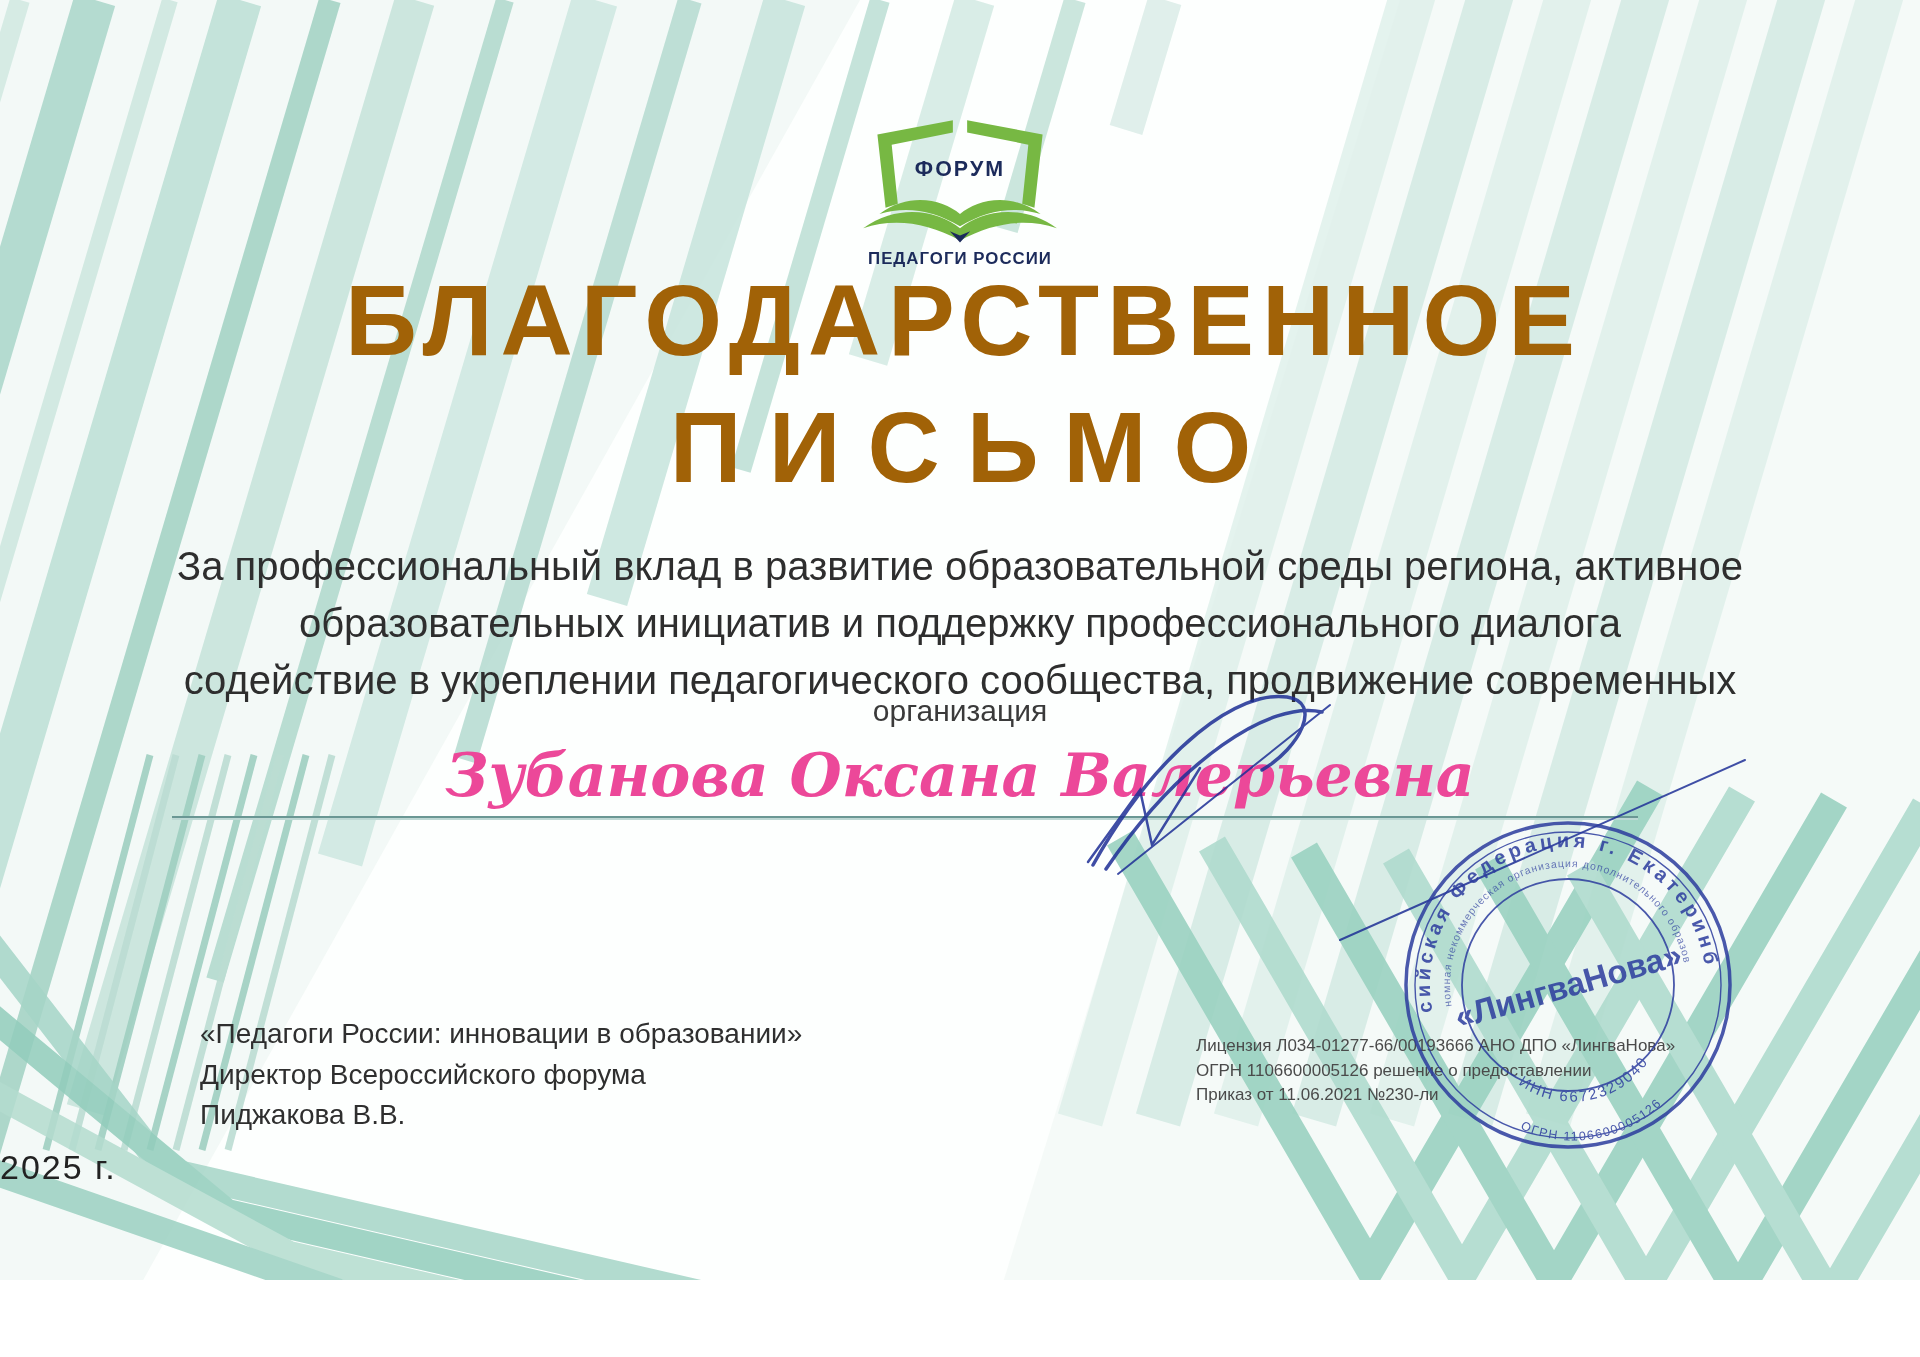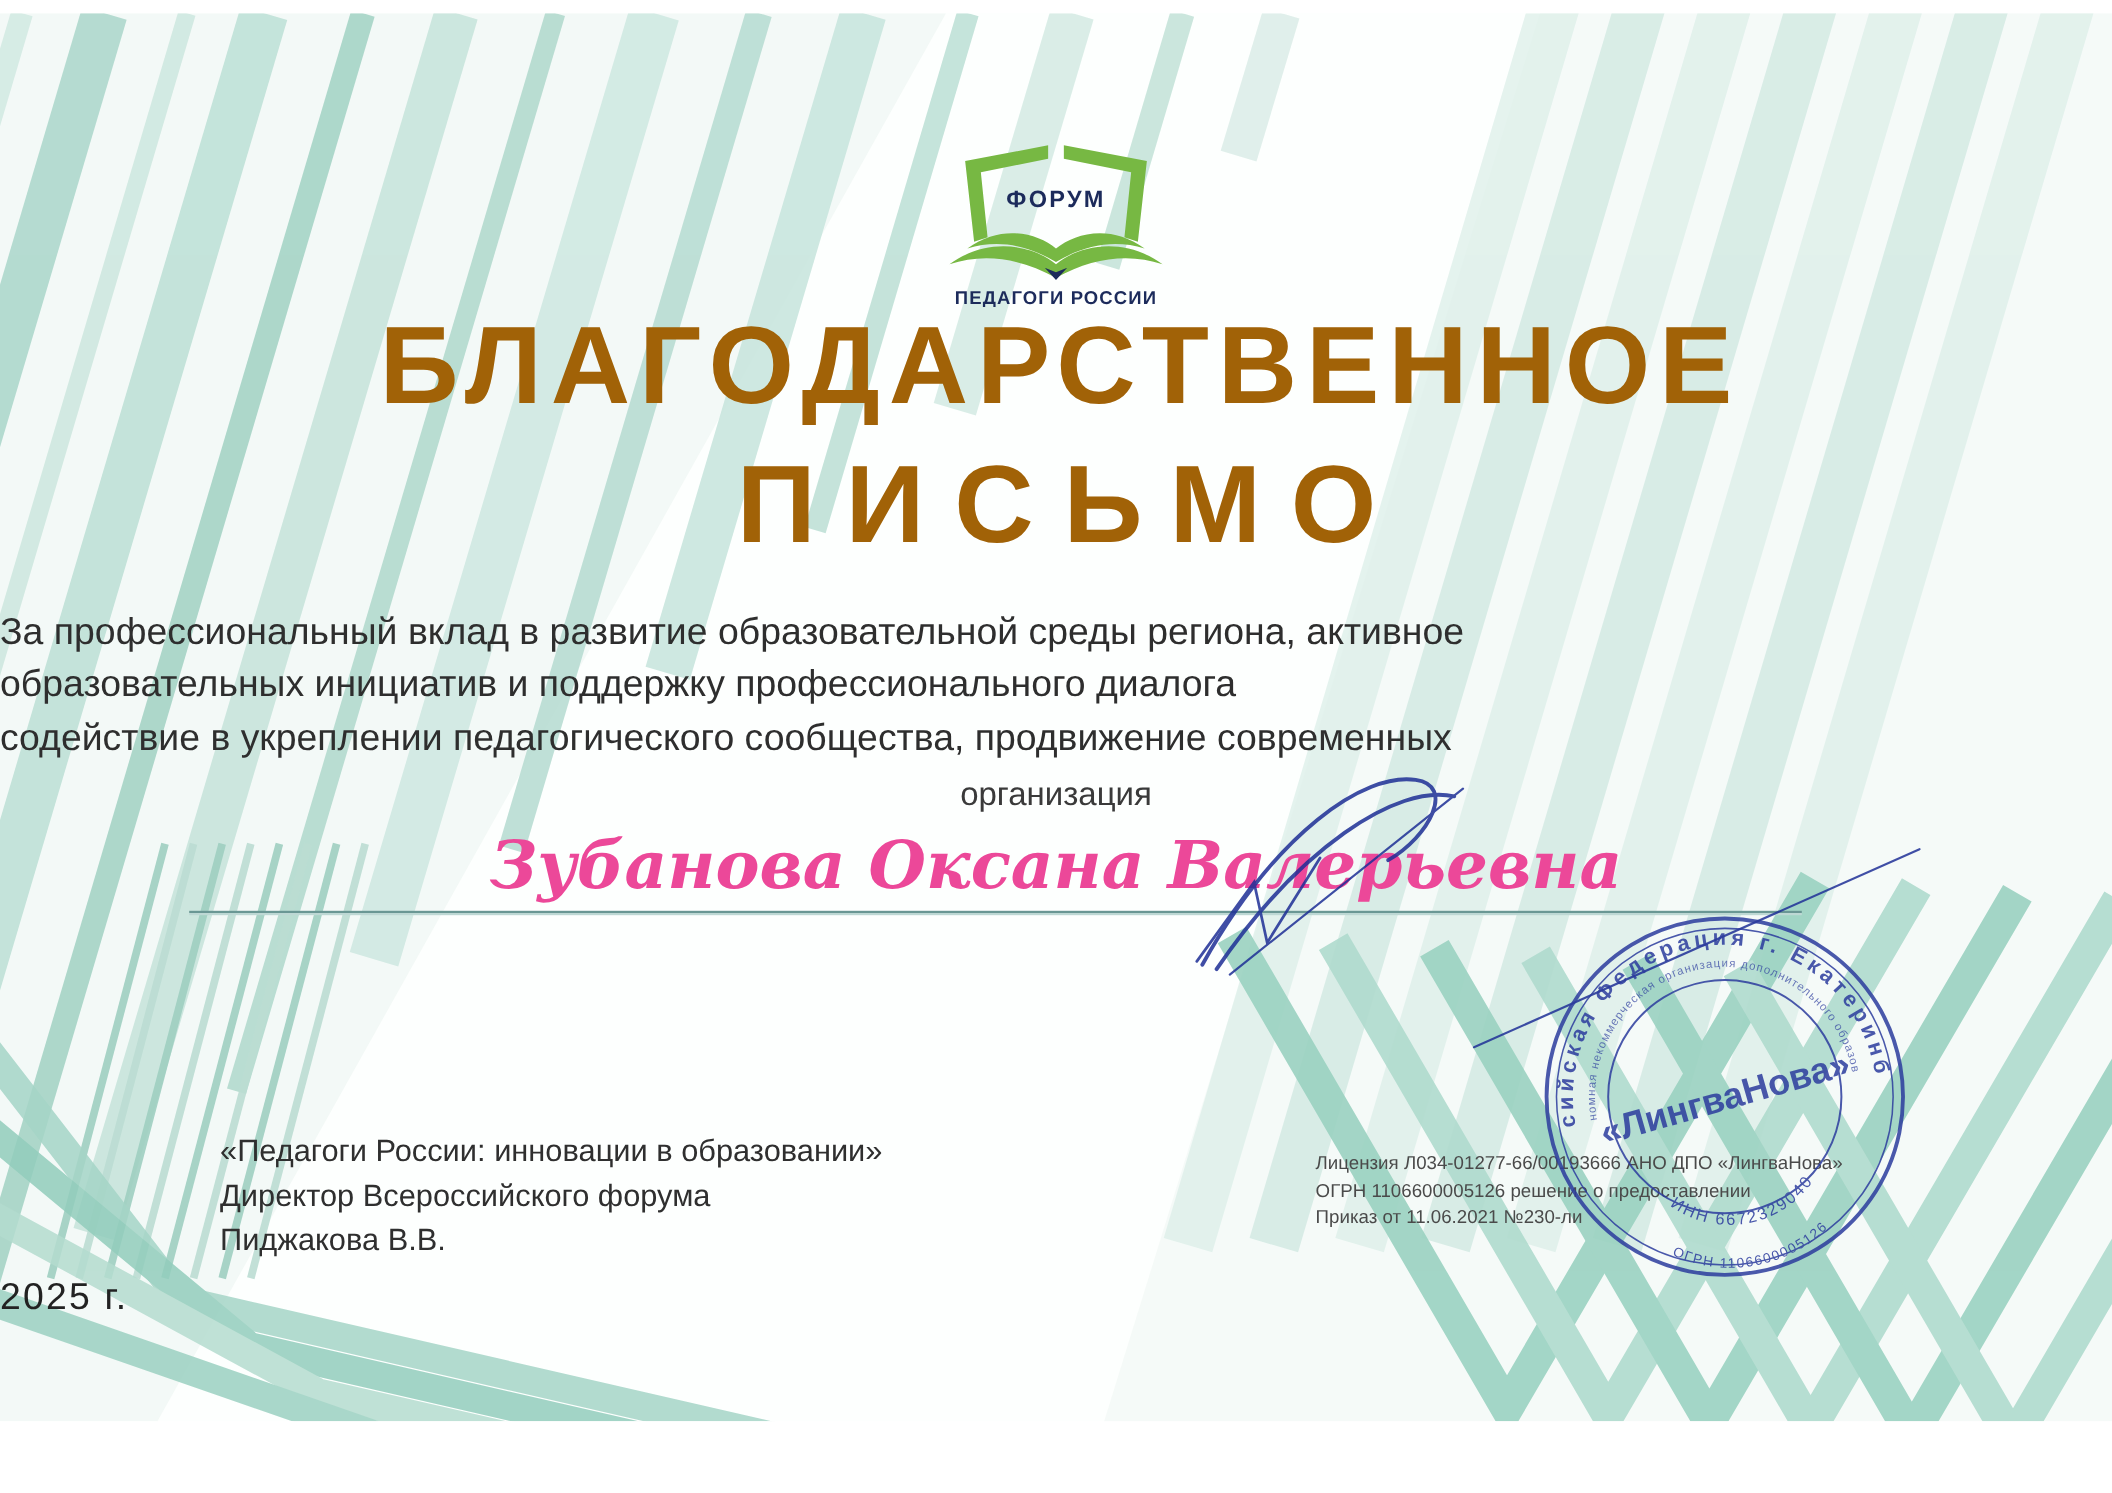--- a/index.html
+++ b/index.html
@@ -1,36 +1,35 @@
 <!DOCTYPE html>
 <html><head>
 <meta charset="utf-8">
 <style>
   html,body{margin:0;padding:0;background:#ffffff;}
   .cert{
     position:relative; width:1920px; height:1280px; overflow:hidden;
     background:#fdfffe;
     font-family:"Liberation Sans", sans-serif;
-    margin-top:12px;
   }
   .bg{position:absolute;left:0;top:0;width:1920px;height:1357px;z-index:0;}
   .content{position:absolute;inset:0;z-index:1;}
   .stamp-layer{position:absolute;left:0;top:0;width:1920px;height:1357px;z-index:2;pointer-events:none;}
 
   .logo{position:absolute;left:50%;top:112px;transform:translateX(-50%);width:230px;text-align:center;}
   .logo svg{display:block;margin:0 auto;}
 
   .title{position:absolute;left:0;top:270px;width:100%;margin:0;text-align:center;
     color:#a16207;font-weight:700;line-height:1.0;}
   .title span{display:block;position:relative;}
   .t1{font-size:100px;letter-spacing:8px;left:4px;}
   .t2{font-size:100px;letter-spacing:27px;left:14px;margin-top:27px;}
 
-  .body-text{position:absolute;left:0;top:538px;width:100%;text-align:left;
-    color:#2e2e2e;font-size:34px;line-height:1.42;}
+  .body-text{position:absolute;left:0;top:538px;width:100%;text-align:center;
+    color:#2e2e2e;font-size:40px;line-height:1.42;}
   .body-text div{white-space:nowrap;}
 
   .awarded{position:absolute;left:0;top:694px;width:100%;text-align:center;
     color:#3a3a3a;font-size:30px;}
 
   .name{position:absolute;left:0;top:740px;width:100%;text-align:center;
     font-family:"DejaVu Serif", serif;font-style:italic;font-weight:700;
     font-size:60px;color:#ec4899;}
 
   .rule{position:absolute;left:172px;top:816px;width:1466px;height:4px;

